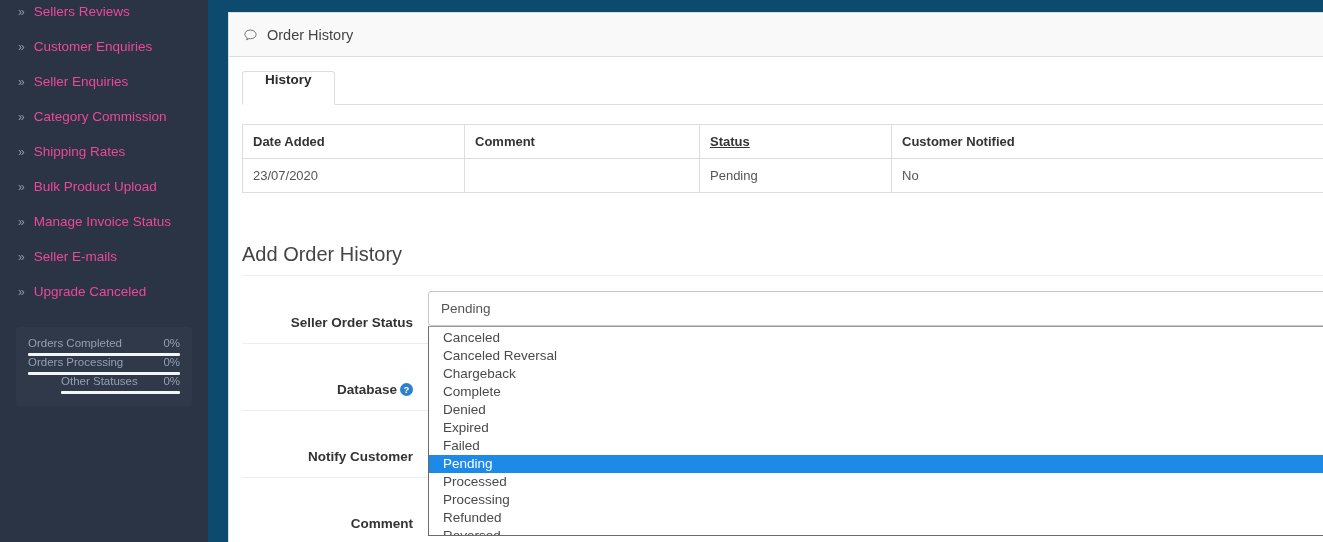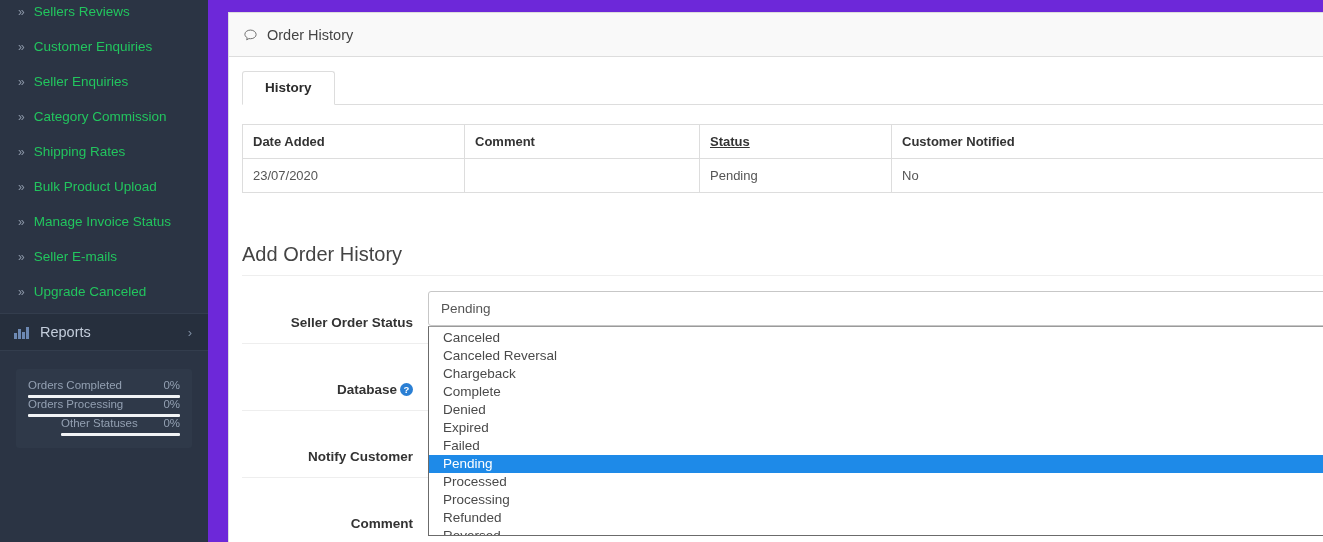--- a/index.html
+++ b/index.html
@@ -29,21 +29,21 @@
     cursor: pointer;
     white-space: nowrap;
   }
   .nav-item:first-child { margin-top: -6px; }
   .nav-chevron {
     color: #8c97a8;
     font-size: 12px;
     margin-right: 9px;
     line-height: 1;
   }
-  .nav-label { color: #22c55e; }
+  .nav-label { color: #ec4899; }
 
   .reports-row {
     display: flex; align-items: center;
     height: 38px;
     padding: 0 16px 0 14px;
     background: #262f3d;
     border-top: 1px solid #333d4d;
     border-bottom: 1px solid #333d4d;
     color: #c9d2e0;
     font-size: 14.5px;
@@ -89,21 +89,21 @@
     position: relative;
   }
   .stat-fill {
     position: absolute; left: 0; top: 0; height: 100%;
     background: #4aa3df; border-radius: 1px;
   }
 
   
   .content {
     flex: 1;
-    background: #6d28d9;
+    background: #0c4a6e;
     position: relative;
     overflow: hidden;
   }
   .panel {
     position: absolute;
     left: 20px; top: 12px;
     width: 1290px;
     min-height: 560px;
     background: #ffffff;
     border: 1px solid #ddd;
@@ -128,21 +128,21 @@
   .panel-body { padding: 14px 13px 0 13px; }
 
   
   .tabs {
     display: flex;
     border-bottom: 1px solid #ddd;
     position: relative;
     height: 34px;
   }
   .tab {
-    padding: 8px 22px 9px 22px;
+    padding: 0 22px 9px 22px;
     font-size: 13.5px;
     color: #999;
     cursor: pointer;
     line-height: 16px;
     position: relative;
     top: 0;
   }
   .tab.active {
     color: #2b2b2b;
     font-weight: bold;
@@ -314,30 +314,20 @@
       <li class="nav-item">
         <span class="nav-chevron">»</span>
         <span class="nav-label">Seller E-mails</span>
       </li>
       <li class="nav-item">
         <span class="nav-chevron">»</span>
         <span class="nav-label">Upgrade Canceled</span>
       </li>
     </ul>
 
-    <div class="reports-row">
-      <span class="reports-icon">
-        <i></i>
-          <i></i>
-          <i></i>
-          <i></i>
-      </span>
-      <span class="reports-label">Reports</span>
-      <span class="reports-arrow">›</span>
-    </div>
 
     <div class="stats-card">
       <div class="stat-row">
         <div class="stat-head">
           <span>Orders Completed</span>
           <span class="stat-pct">0%</span>
         </div>
         <div class="stat-track">
           <div class="stat-fill" style="width:0%"></div>
         </div>

